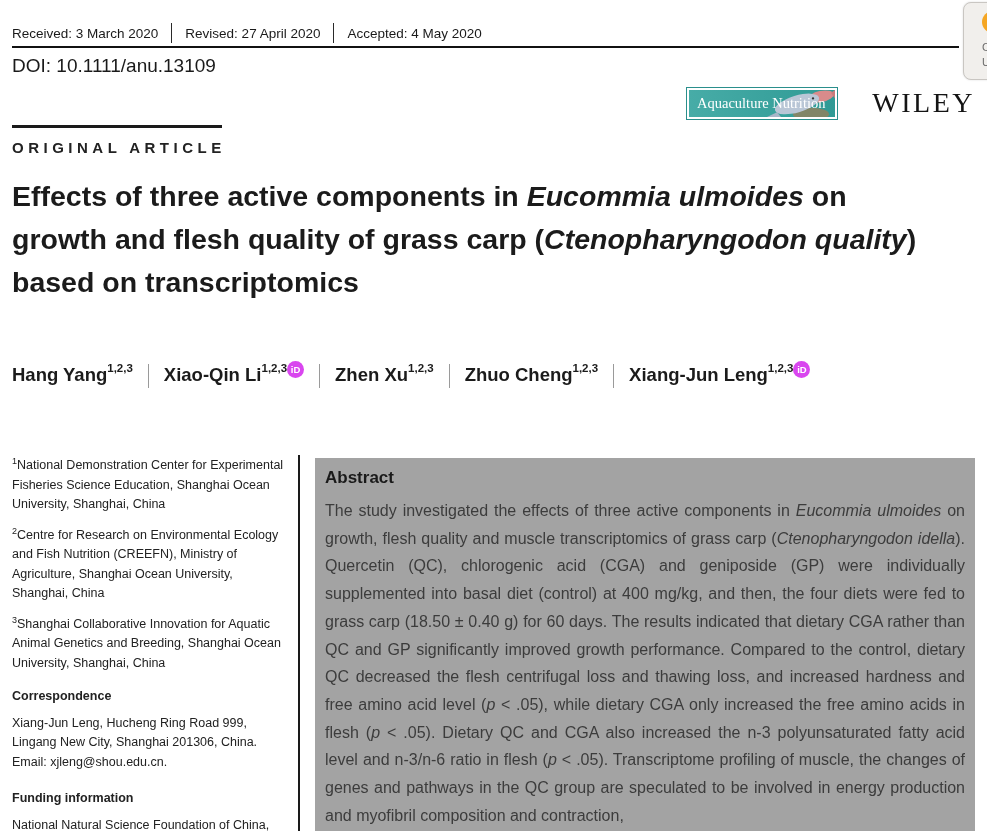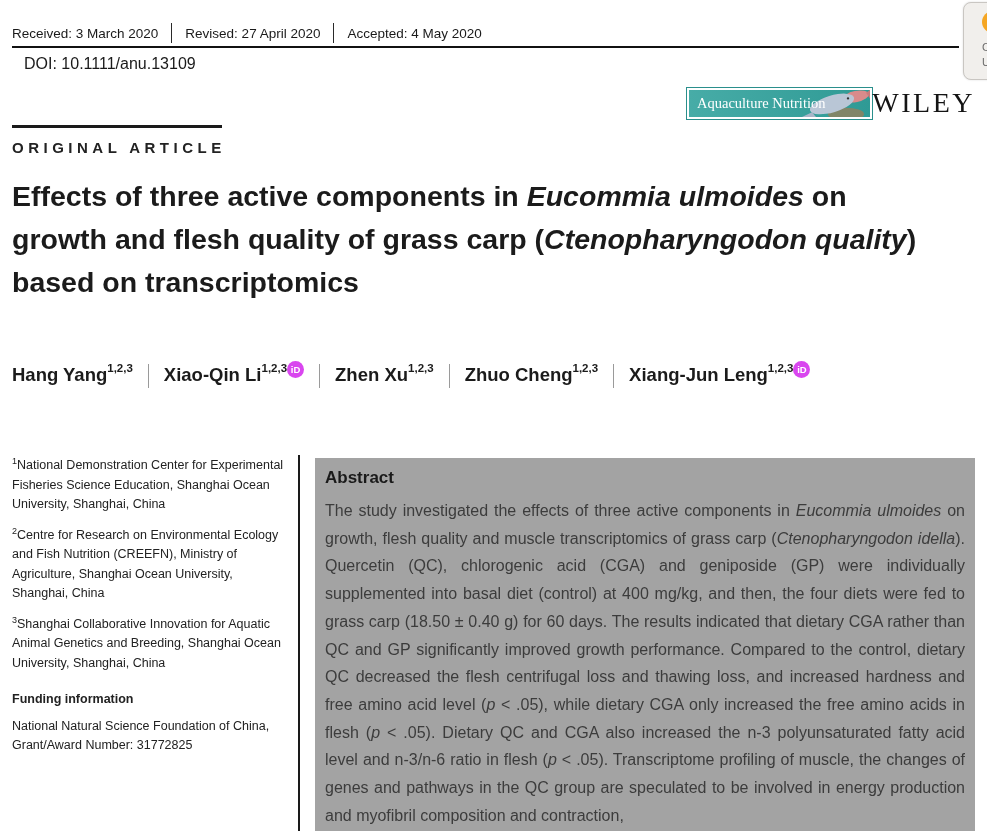--- a/index.html
+++ b/index.html
@@ -7,38 +7,38 @@
     width:987px;height:837px;position:relative;overflow:hidden;
     background:#ffffff;font-family:"Liberation Sans",sans-serif;color:#1b1b1b;
   }
   .italic{font-style:italic;}
 
   
   .meta-row{position:absolute;left:12px;top:23px;display:flex;align-items:center;
     font-size:13.5px;color:#1a1a1a;}
   .meta-sep{width:1px;height:20px;background:#2a2a2a;margin:0 13px;}
   .header-rule{position:absolute;left:12px;top:46px;width:947px;height:2px;background:#111;}
-  .doi{position:absolute;left:24px;top:55px;font-size:16px;color:#1a1a1a;}
+  .doi{position:absolute;left:12px;top:55px;font-size:19px;color:#1a1a1a;}
 
   
   .update-badge{position:absolute;left:963px;top:2px;width:62px;height:76px;
     background:#f1efec;border:1px solid #c9c6c2;border-radius:8px;
     box-shadow:0 0 2px rgba(0,0,0,.15);}
   .update-circle{position:absolute;left:18px;top:8px;width:22px;height:22px;border-radius:50%;
     background:#f5a623;}
   .update-l1{position:absolute;left:18px;top:38px;font-size:11px;color:#6b6b6b;}
   .update-l2{position:absolute;left:18px;top:53px;font-size:11px;color:#6b6b6b;}
 
   
   .original-article{position:absolute;left:12px;top:103px;font-size:15px;font-weight:bold;
     letter-spacing:4.5px;color:#222;margin-top:36px;}
   .oa-underline{position:absolute;left:12px;top:125px;width:210px;height:3px;background:#1a1a1a;}
 
   
-  .banner{position:absolute;left:686px;top:87px;width:187px;height:33px;box-sizing:border-box;
+  .banner{position:absolute;left:686px;top:87px;width:152px;height:33px;box-sizing:border-box;
     border:1px solid #2a8f8c;background:#fff;padding:2px;}
   .banner-inner{width:100%;height:100%;background:linear-gradient(90deg,#47aca7,#2f9a95);
     position:relative;overflow:hidden;display:flex;align-items:center;}
   .banner-title{font-family:"Liberation Serif",serif;color:#ffffff;font-size:14.5px;
     padding-left:8px;white-space:nowrap;position:relative;z-index:2;}
   .banner-art{position:absolute;right:0;top:0;height:100%;width:74px;z-index:1;}
 
   
   .wiley{position:absolute;right:12px;top:87px;font-family:"Liberation Serif",serif;
     font-size:28px;letter-spacing:2.5px;color:#141414;}
@@ -142,20 +142,24 @@
       <span class="sup">1,2,3</span>
       <span class="orcid">iD</span>
   </span>
 </div>
 
 <div class="left-col">
   <p><sup>1</sup><span>National Demonstration Center for Experimental Fisheries Science Education, Shanghai Ocean University, Shanghai, China</span></p>
   <p><sup>2</sup><span>Centre for Research on Environmental Ecology and Fish Nutrition (CREEFN), Ministry of Agriculture, Shanghai Ocean University, Shanghai, China</span></p>
   <p><sup>3</sup><span>Shanghai Collaborative Innovation for Aquatic Animal Genetics and Breeding, Shanghai Ocean University, Shanghai, China</span></p>
 
+  <div class="corr-block">
+    <p class="block-heading">Correspondence</p>
+    <p style="margin:0;">Xiang-Jun Leng, Hucheng Ring Road 999, Lingang New City, Shanghai 201306, China. Email: xjleng@shou.edu.cn.</p>
+  </div>
 
   <div class="fund-block">
     <p class="block-heading">Funding information</p>
     <p style="margin:0;">National Natural Science Foundation of China, Grant/Award Number: 31772825</p>
   </div>
 </div>
 
 <div class="vrule"></div>
 
 <div class="abstract-box">

